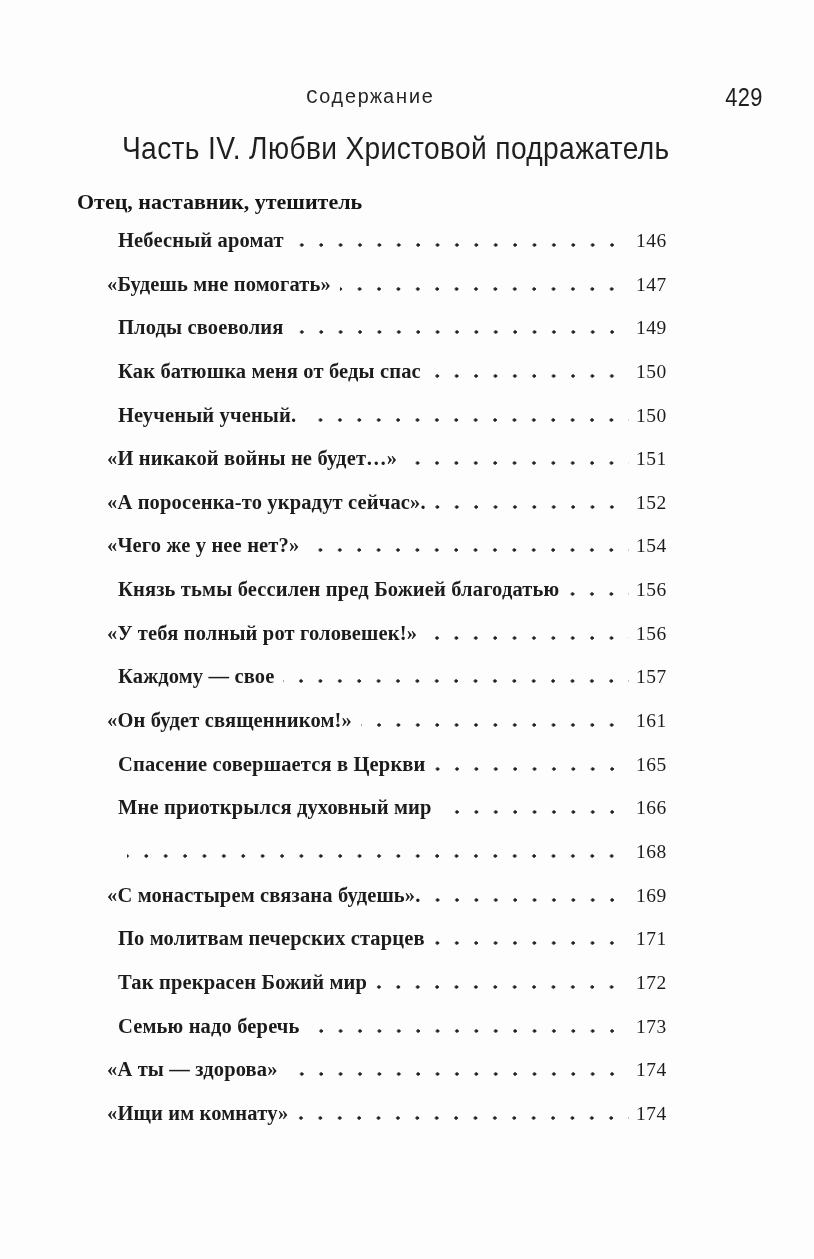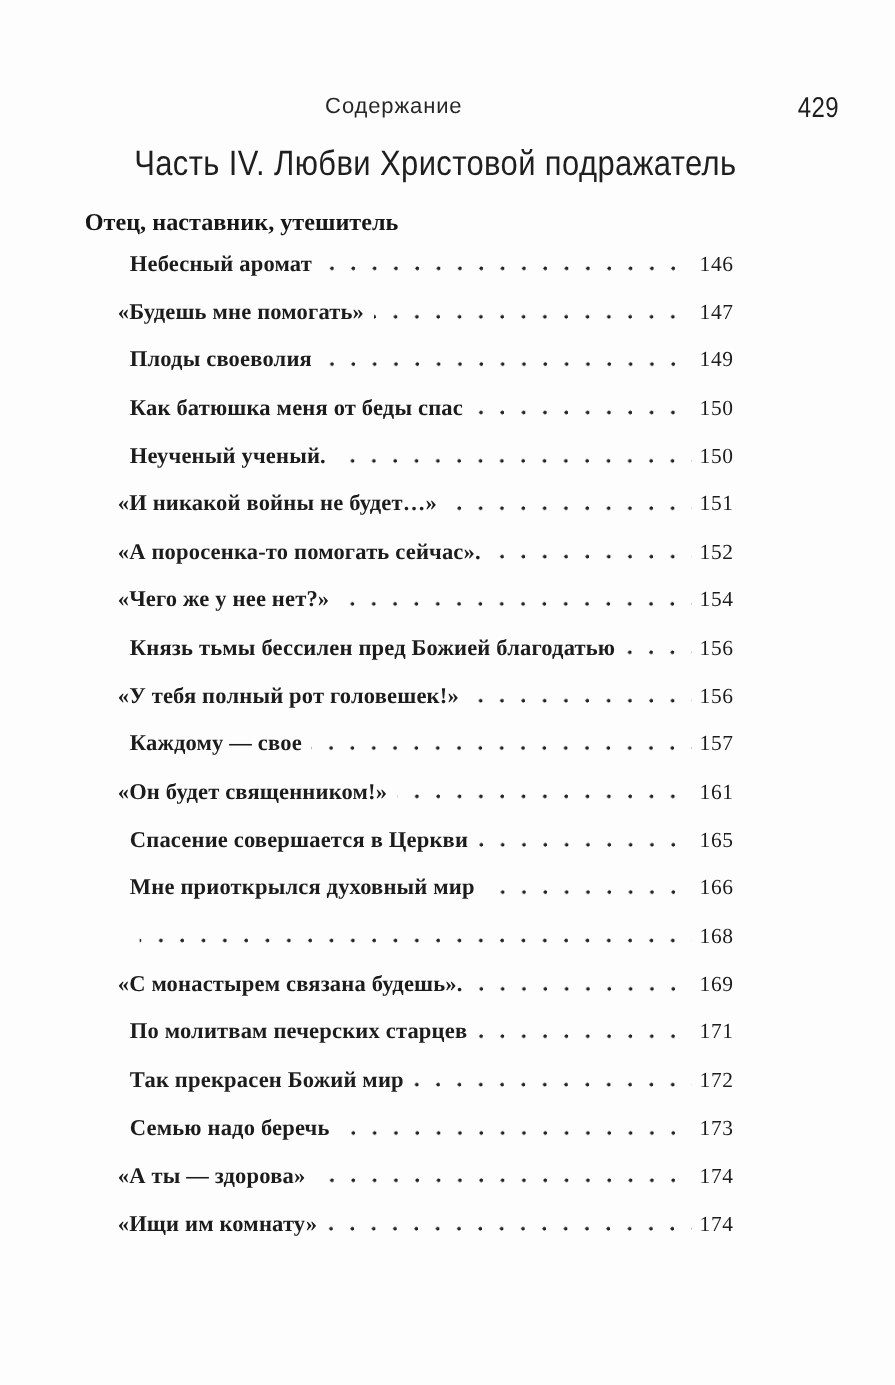--- a/index.html
+++ b/index.html
@@ -6,23 +6,23 @@
   .page{
     position:relative;
     width:814px;height:1259px;
     margin:0 auto;
     background:#fdfdfd;
     color:#1c1c1c;
     overflow:hidden;
   }
   
   .running-head{
-    position:absolute;top:86px;left:358px;
+    position:absolute;top:86px;left:370px;
     transform:translateX(-50%);
-    font-family:Liberation Sans, sans-serif;
+    font-family:Liberation Mono, monospace;
     font-weight:300;font-size:20px;letter-spacing:0.8px;
     color:#262626;white-space:nowrap;
   }
   .folio{
     position:absolute;top:82px;right:51px;
     font-family:"Liberation Sans",sans-serif;
     font-weight:300;font-size:26px;letter-spacing:0.5px;
     color:#1e1e1e;
     transform:scaleX(.84);transform-origin:100% 50%;
   }
@@ -104,21 +104,21 @@
     <span class="pnum">150</span>
   </div>
 
   <div class="row hang">
     <span class="title">«И никакой войны не будет…»</span>
     <span class="leader"></span>
     <span class="pnum">151</span>
   </div>
 
   <div class="row hang">
-    <span class="title">«А поросенка-то помогать сейчас».</span>
+    <span class="title">«А поросенка-то украдут сейчас».</span>
     <span class="leader"></span>
     <span class="pnum">152</span>
   </div>
 
   <div class="row hang">
     <span class="title">«Чего же у нее нет?»</span>
     <span class="leader"></span>
     <span class="pnum">154</span>
   </div>
 

